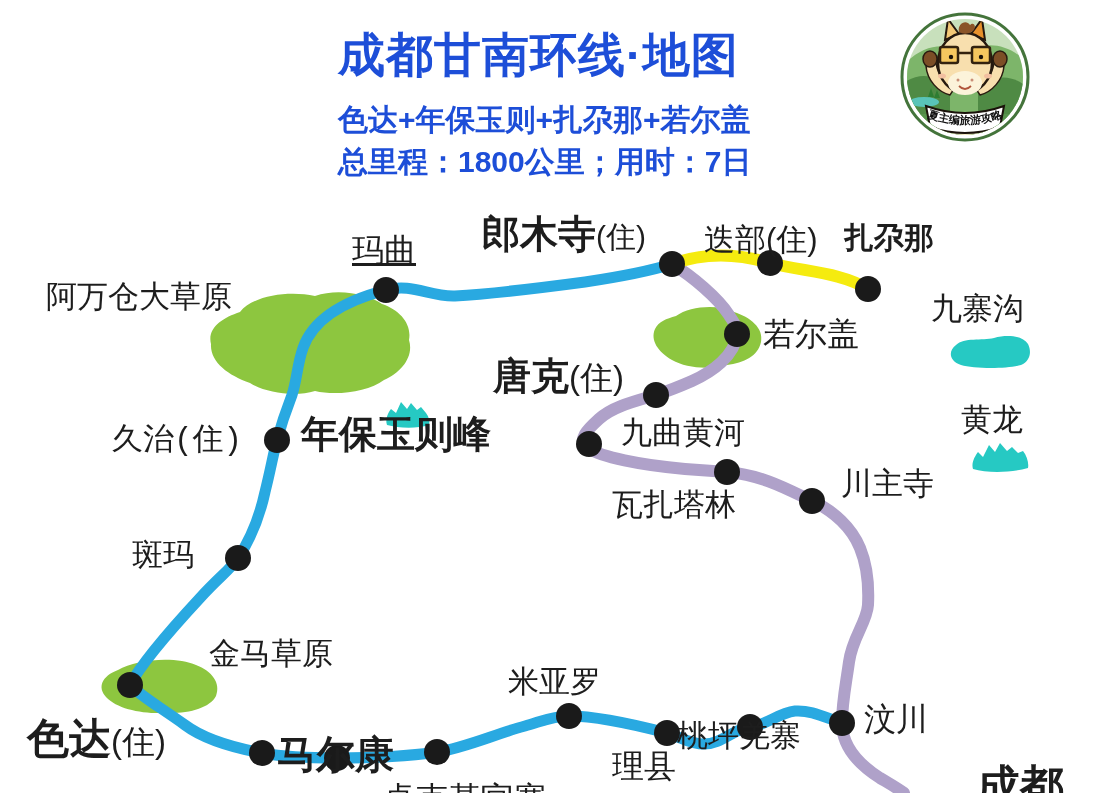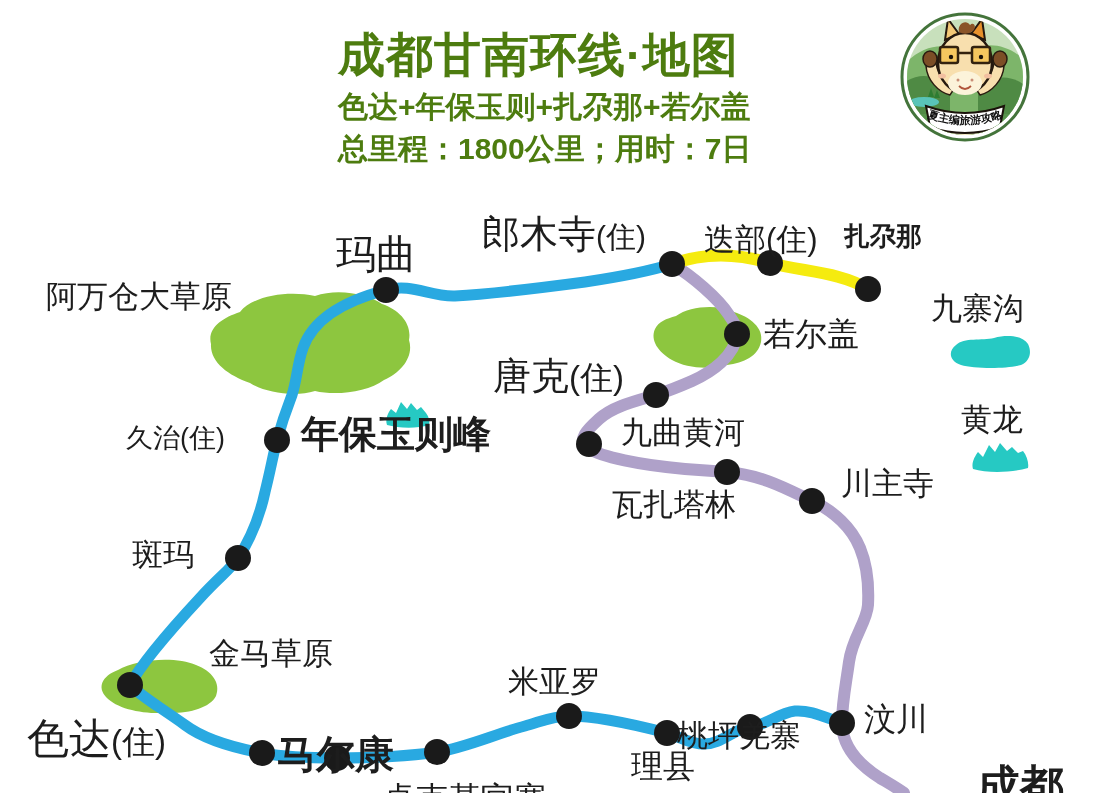--- a/index.html
+++ b/index.html
@@ -1,24 +1,24 @@
 <!DOCTYPE html>
 <html><head>
 <meta charset="utf-8">
 <style>
   html,body{margin:0;padding:0;background:#fff;}
   .canvas{position:relative;width:1100px;height:793px;overflow:hidden;background:#ffffff;
           font-family:"Liberation Sans","DejaVu Sans",sans-serif;}
   svg{position:absolute;left:0;top:0;}
-  .hdr{position:absolute;left:338px;top:28px;color:#4d7c0f;}
+  .hdr{position:absolute;left:338px;top:28px;color:#1d4ed8;}
   .hdr h1{margin:0;font-size:47px;font-weight:800;letter-spacing:1px;line-height:1.15;}
-  .hdr .s1{margin-top:7px;font-size:30px;font-weight:800;line-height:1.2;}
+  .hdr .s1{margin-top:20px;font-size:30px;font-weight:800;line-height:1.2;}
   .hdr .s2{margin-top:6px;font-size:30px;font-weight:800;line-height:1.2;}
   .lbl{position:absolute;white-space:nowrap;color:#1d1d1d;line-height:1;font-weight:400;}
-  .lbl b{font-weight:400;}
+  .lbl b{font-weight:700;}
   .sfx{font-weight:400;}
 </style>
 </head>
 <body>
 
 <div class="canvas">
 
   <svg width="1100" height="793" viewBox="0 0 1100 793">
 
     <g fill="#8DC63F" stroke="none">
@@ -102,38 +102,38 @@
       </g>
     </g>
   </svg>
 
   <div class="hdr">
     <h1>成都甘南环线·地图</h1>
     <div class="s1">色达+年保玉则+扎尕那+若尔盖</div>
     <div class="s2">总里程：1800公里；用时：7日</div>
   </div>
 
-  <div class="lbl" style="left:336px;top:234px;font-size:40px;"><span>玛曲</span></div>
+  <div class="lbl" style="left:352px;top:234px;font-size:32px;text-decoration:underline;"><span>玛曲</span></div>
   <div class="lbl" style="left:482px;top:215px;font-size:38px;"><b>郎木寺</b><span class="sfx" style="font-size:30px;">(住)</span></div>
   <div class="lbl" style="left:704px;top:224px;font-size:31px;"><span>迭部</span><span class="sfx">(住)</span></div>
-  <div class="lbl" style="left:844px;top:223px;font-size:26px;font-weight:800;"><span>扎尕那</span></div>
+  <div class="lbl" style="left:844px;top:223px;font-size:30px;font-weight:800;"><span>扎尕那</span></div>
   <div class="lbl" style="left:46px;top:281px;font-size:31px;"><span>阿万仓大草原</span></div>
   <div class="lbl" style="left:763px;top:318px;font-size:32px;"><span>若尔盖</span></div>
   <div class="lbl" style="left:931px;top:293px;font-size:31px;"><span>九寨沟</span></div>
   <div class="lbl" style="left:493px;top:357px;font-size:38px;"><b>唐克</b><span class="sfx" style="font-size:33px;">(住)</span></div>
   <div class="lbl" style="left:621px;top:417px;font-size:31px;"><span>九曲黄河</span></div>
   <div class="lbl" style="left:961px;top:404px;font-size:31px;"><span>黄龙</span></div>
-  <div class="lbl" style="left:126px;top:425px;font-size:27px;"><span>久治</span><span class="sfx">(住)</span></div>
+  <div class="lbl" style="left:112px;top:425px;font-size:31px;font-family:Liberation Mono, monospace;"><span>久治</span><span class="sfx">(住)</span></div>
   <div class="lbl" style="left:301px;top:415px;font-size:38px;font-weight:800;"><span>年保玉则峰</span></div>
   <div class="lbl" style="left:612px;top:489px;font-size:31px;"><span>瓦扎塔林</span></div>
   <div class="lbl" style="left:841px;top:468px;font-size:31px;"><span>川主寺</span></div>
   <div class="lbl" style="left:132px;top:539px;font-size:31px;"><span>斑玛</span></div>
   <div class="lbl" style="left:209px;top:638px;font-size:31px;"><span>金马草原</span></div>
   <div class="lbl" style="left:27px;top:718px;font-size:42px;"><b>色达</b><span class="sfx" style="font-size:33px;">(住)</span></div>
   <div class="lbl" style="left:277px;top:735px;font-size:39px;font-weight:800;"><span>马尔康</span></div>
   <div class="lbl" style="left:508px;top:666px;font-size:31px;"><span>米亚罗</span></div>
-  <div class="lbl" style="left:612px;top:750px;font-size:32px;margin-left:19px;"><span>理县</span></div>
+  <div class="lbl" style="left:612px;top:750px;font-size:32px;"><span>理县</span></div>
   <div class="lbl" style="left:677px;top:675px;font-size:31px;margin-top:45px;"><span>桃坪羌寨</span></div>
   <div class="lbl" style="left:864px;top:703px;font-size:32px;"><span>汶川</span></div>
   <div class="lbl" style="left:382px;top:782px;font-size:33px;"><span>卓克基官寨</span></div>
   <div class="lbl" style="left:976px;top:764px;font-size:44px;font-weight:800;"><span>成都</span></div>
 
 </div>
 
 </body></html>

